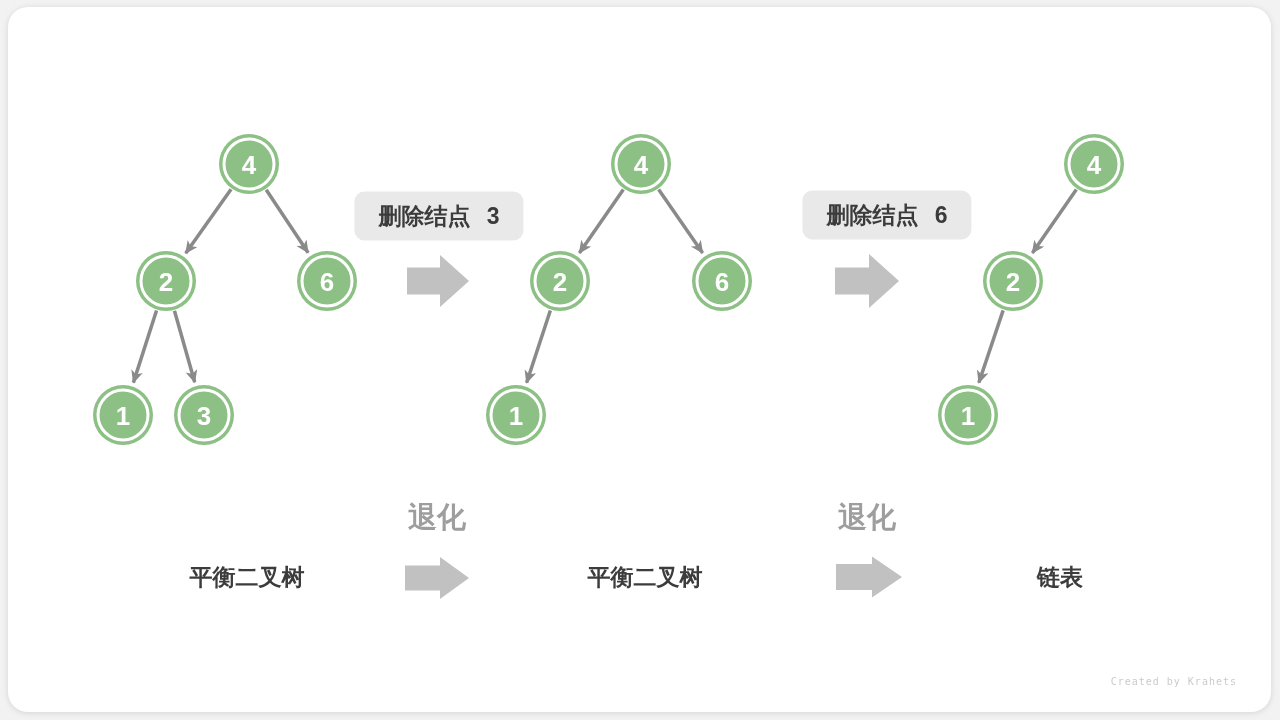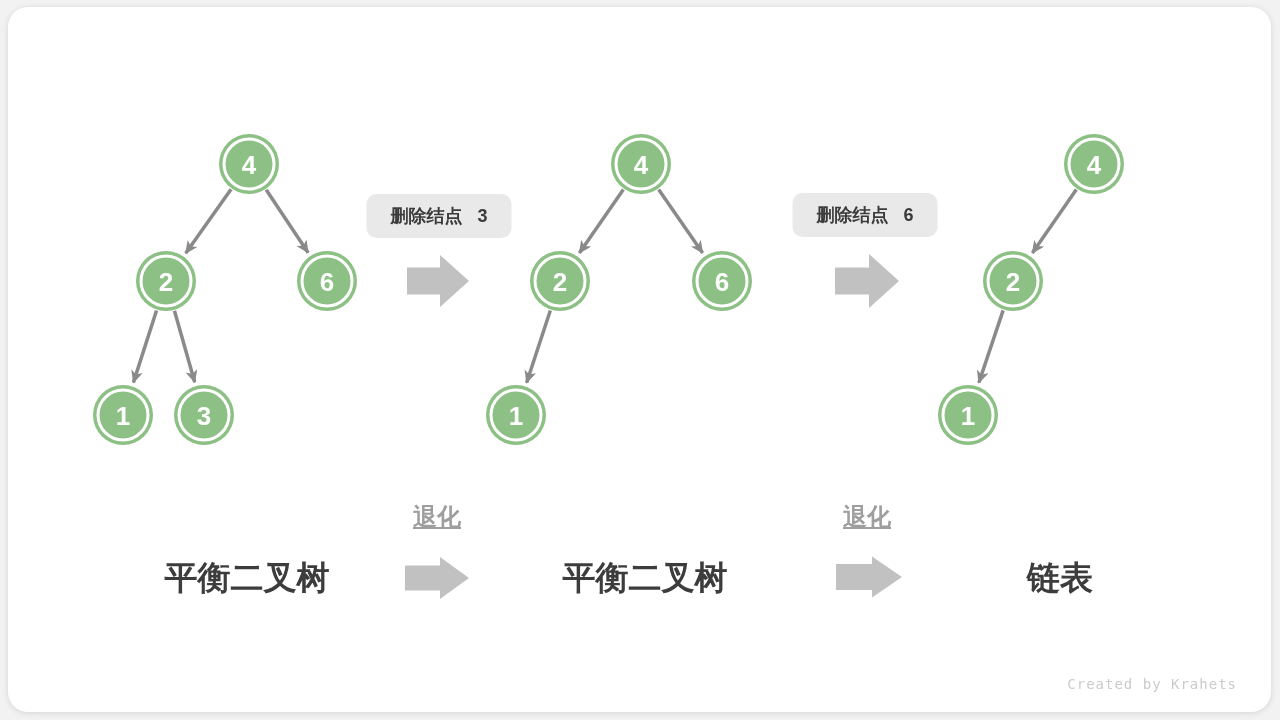--- a/index.html
+++ b/index.html
@@ -14,37 +14,37 @@
     position:absolute;left:8px;top:7px;width:1263px;height:705px;
     background:var(--card-bg,#ffffff);
     border-radius:20px;
     box-shadow:0 1px 6px rgba(0,0,0,0.12);
   }
   .diagram-svg{position:absolute;left:0;top:0;width:1280px;height:720px;display:block;}
   .abs{position:absolute;transform:translate(-50%,-50%);white-space:pre;}
   .step-label{
     background:var(--step-label-bg,#e9e9e9);
     color:var(--label-text,#3b3b3b);
-    font-size:18px;font-weight:bold;
+    font-size:23px;font-weight:bold;
     padding:13px 24px;border-radius:10px;
     word-spacing:10px;line-height:1;
   }
   .degrade-label{
     color:var(--muted-text,#9e9e9e);
-    font-size:24px;font-weight:bold;line-height:1;text-decoration:underline;
+    font-size:29px;font-weight:bold;line-height:1;
   }
   .tree-name{
     color:var(--dark-text,#3c3c3c);
-    font-size:33px;font-weight:bold;line-height:1;
+    font-size:23px;font-weight:bold;line-height:1;
   }
   .watermark{
     position:absolute;right:43px;top:676px;
     color:var(--watermark,#cbcbcb);
     font-family:"DejaVu Sans Mono","Liberation Mono",monospace;
-    font-size:14px;letter-spacing:1px;white-space:pre;
+    font-size:10px;letter-spacing:1px;white-space:pre;
   }
   .node-num{
     font-family:"Liberation Sans","DejaVu Sans",sans-serif;
     font-size:26px;font-weight:bold;
   }
 </style>
 </head>
 <body>
 
 <div class="stage">
@@ -131,21 +131,21 @@
           <text x="968" y="416" text-anchor="middle" dominant-baseline="central" fill="#ffffff" class="node-num">1</text>
         </g>
       </g>
       <polygon points="407,267.5 440,267.5 440,255 469,281 440,307 440,294.5 407,294.5" fill="#c1c1c1"></polygon>
       <polygon points="835,267.5 869,267.5 869,254 899,281 869,308 869,294.5 835,294.5" fill="#c1c1c1"></polygon>
       <polygon points="405,565.5 440,565.5 440,557 469,578 440,599 440,590.5 405,590.5" fill="#c1c1c1"></polygon>
       <polygon points="836,564 872,564 872,556.5 902,577 872,597.5 872,590 836,590" fill="#c1c1c1"></polygon>
     </svg>
 
   <div class="abs step-label" style="left:439px;top:216px">删除结点 3</div>
-  <div class="abs step-label" style="left:865px;top:215px">删除结点 6</div>
+  <div class="abs step-label" style="left:887px;top:215px">删除结点 6</div>
 
   <div class="abs degrade-label" style="left:437px;top:517px">退化</div>
   <div class="abs degrade-label" style="left:867px;top:517px">退化</div>
 
   <div class="abs tree-name" style="left:247px;top:577px">平衡二叉树</div>
   <div class="abs tree-name" style="left:645px;top:577px">平衡二叉树</div>
   <div class="abs tree-name" style="left:1060px;top:577px">链表</div>
 
   <div class="watermark">Created by Krahets</div>
 </div>

